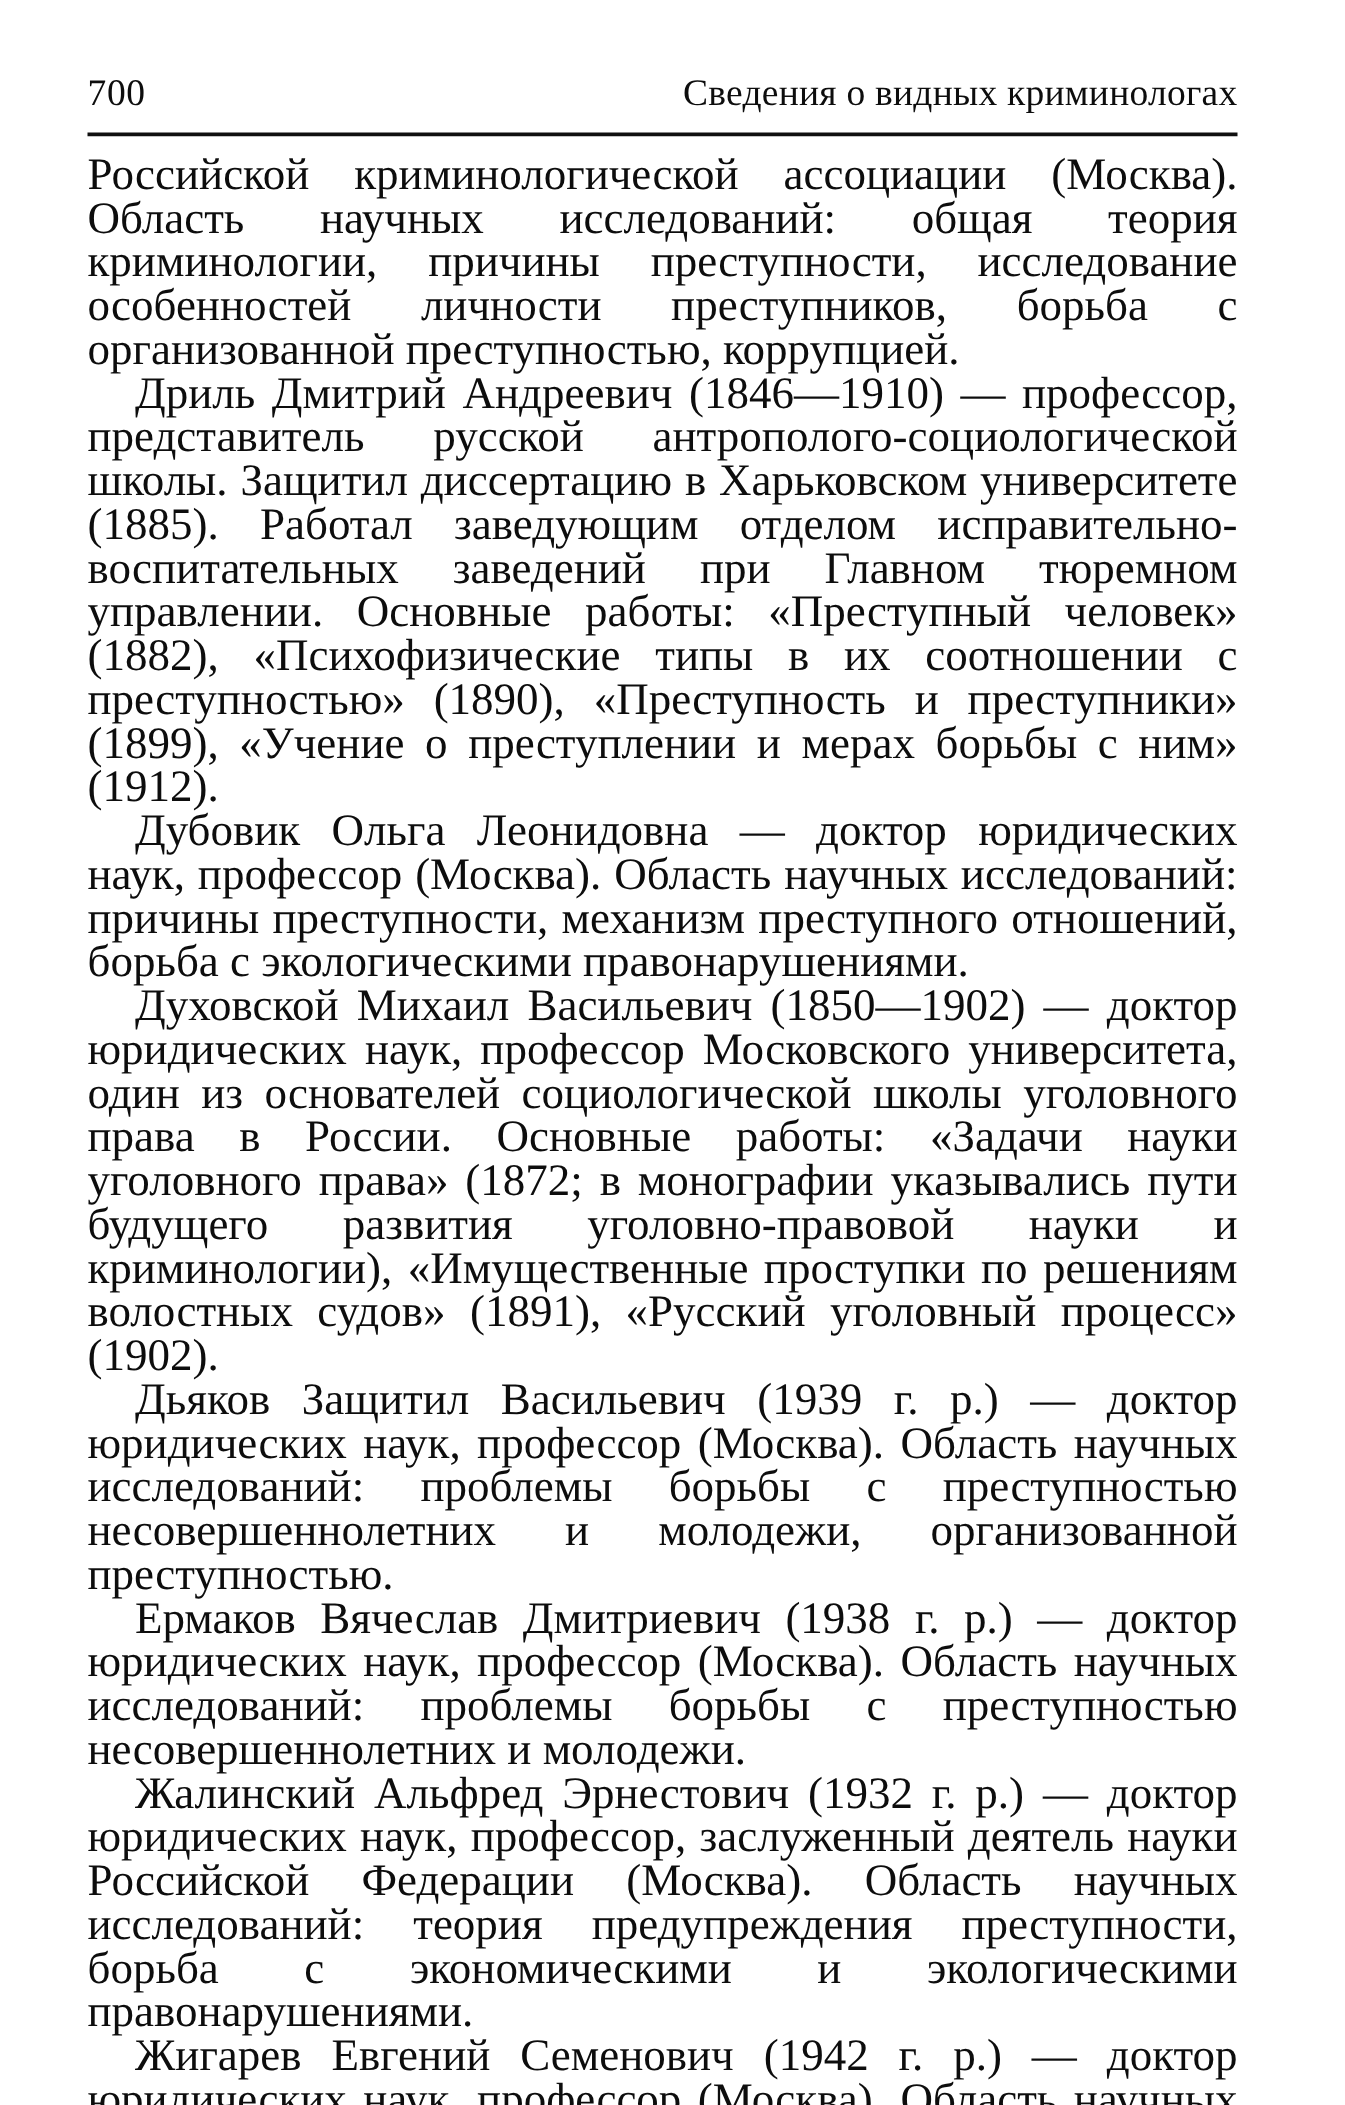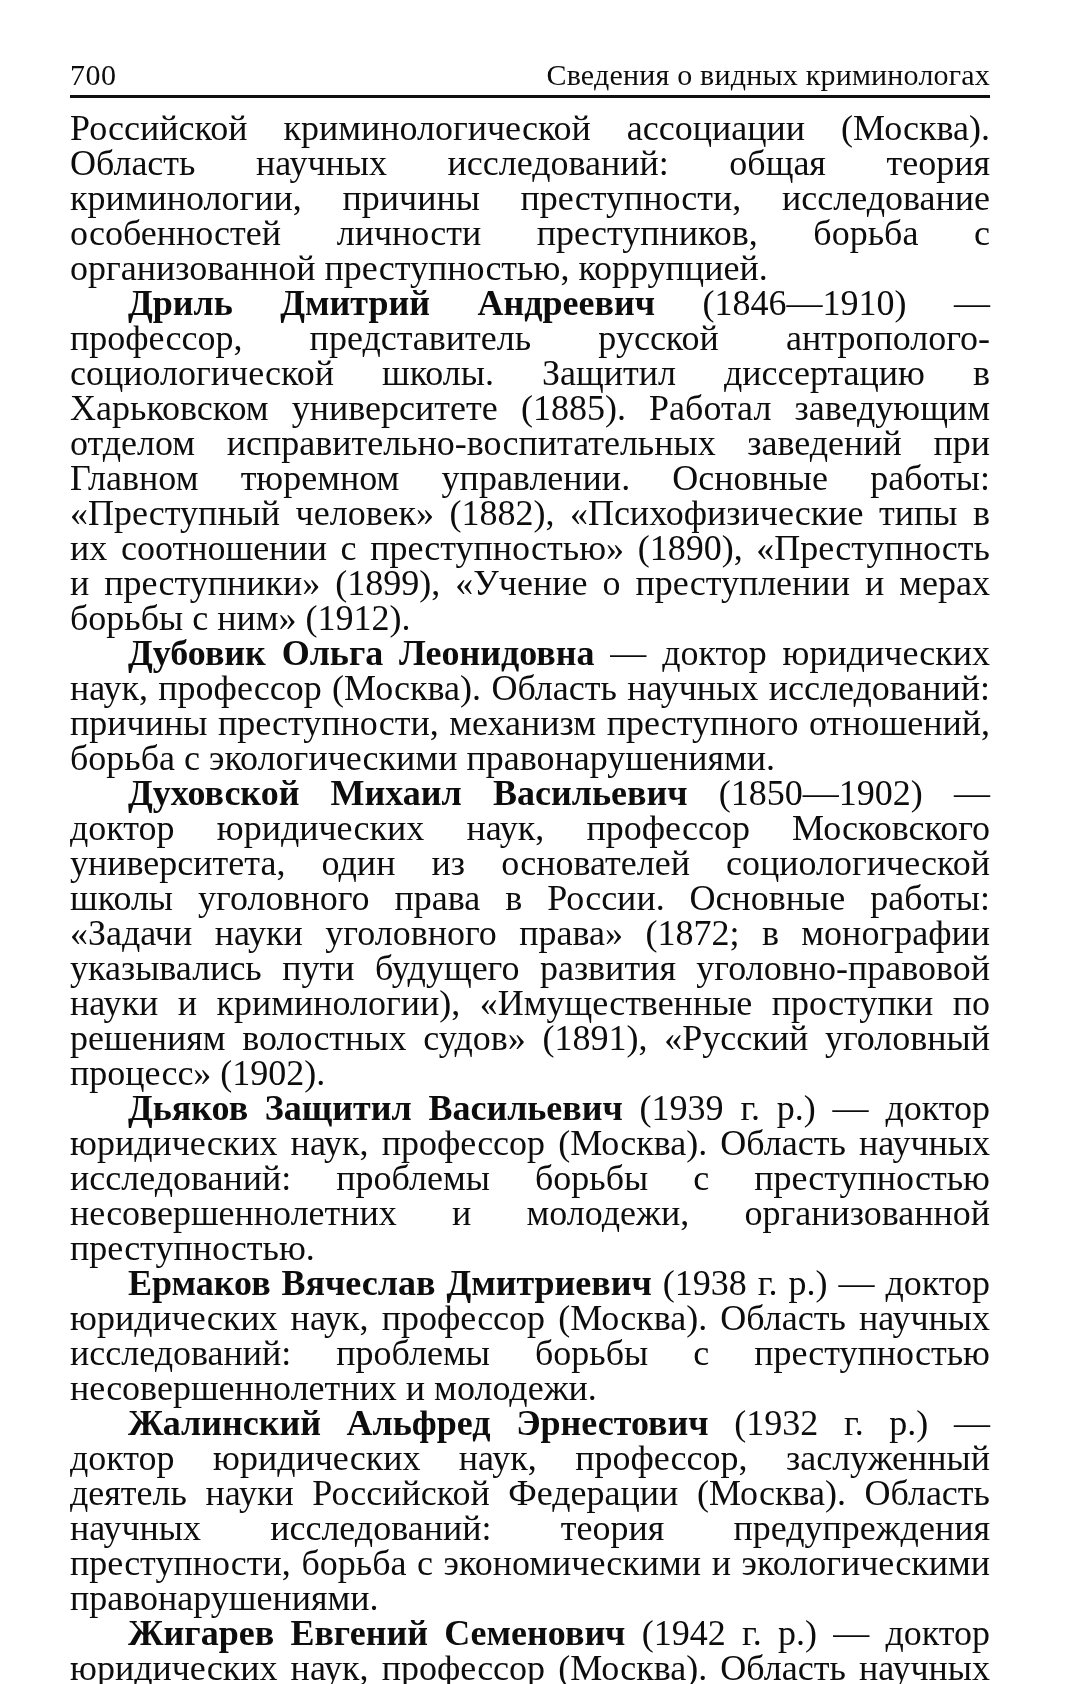--- a/index.html
+++ b/index.html
@@ -21,21 +21,21 @@
     padding: 58px 86px 0 70px;
     background: #ffffff;
   }
   .page-header {
     display: flex;
     justify-content: space-between;
     align-items: baseline;
     font-size: 30px;
     line-height: 34px;
     border-bottom: 3px solid #101010;
-    padding-bottom: 3px;
+    padding-bottom: 14px;
   }
   .page-number {
     letter-spacing: 0.5px;
   }
   .running-title {
     letter-spacing: 0.2px;
   }
   .page-body {
     margin-top: 13px;
   }
@@ -44,22 +44,21 @@
     font-size: 36px;
     line-height: 35px;
     text-align: justify;
     hyphens: auto;
     -webkit-hyphens: auto;
   }
   .para.entry {
     text-indent: 38px;
   }
   .entry-name {
-    font-weight: bold;
-    margin-left: 20px;
+    font-weight: normal;
   }
 </style>
 </head>
 <body>
 
 <div class="page">
 
   <header class="page-header">
     <span class="page-number">700</span>
     <span class="running-title">Сведения о видных криминологах</span>

